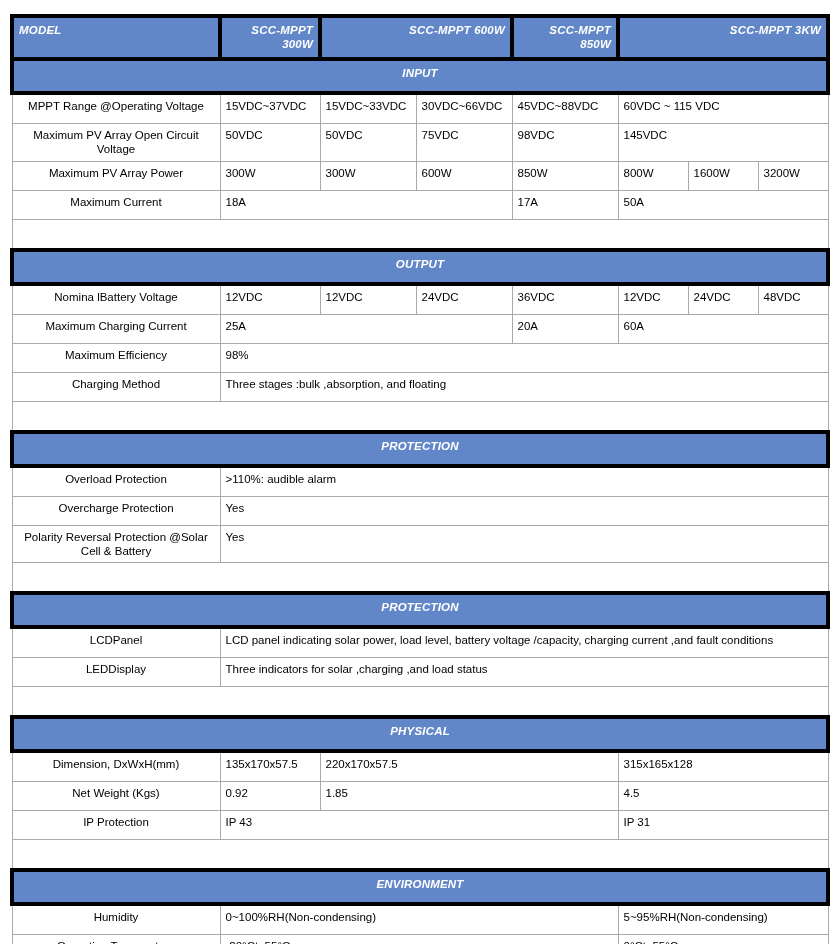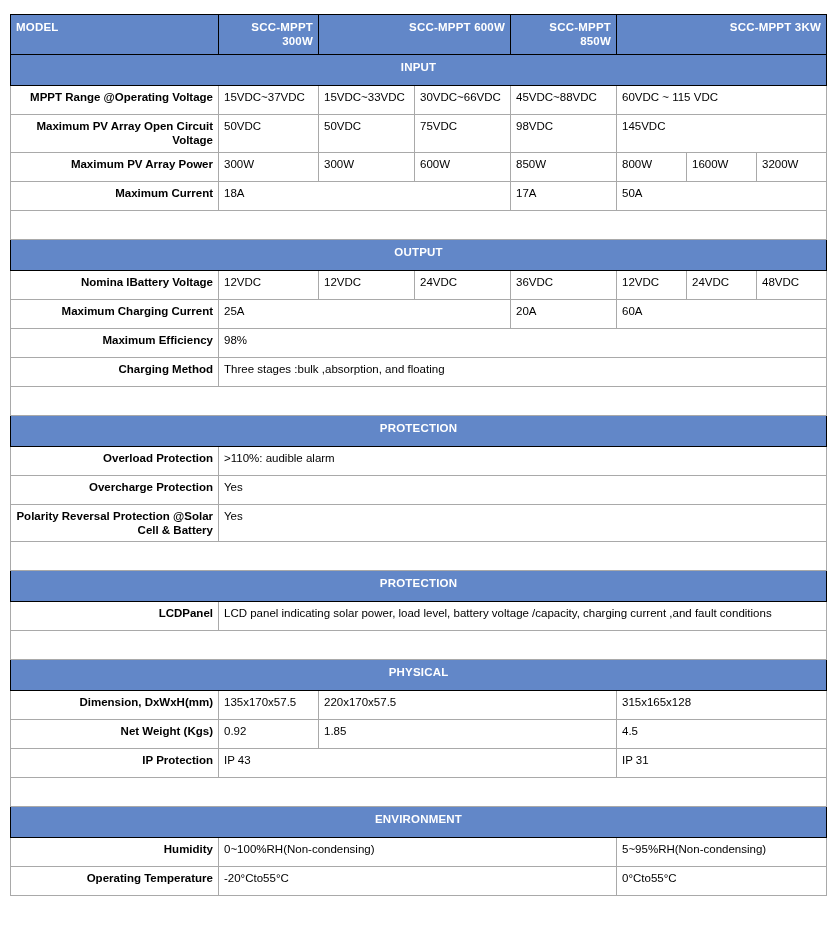--- a/index.html
+++ b/index.html
@@ -29,39 +29,39 @@
     padding: 4px 5px;
     vertical-align: top;
     line-height: 1.25;
     height: 20px;
   }
   
   tr.head-row td, tr.section-row td {
     background: #6287c8;
     color: #ffffff;
     font-weight: bold;
-    border: 1px solid #000000;
+    border: 4px solid #000000;
     letter-spacing: 0.2px;
+    font-style: italic;
   }
   tr.head-row td {
     text-align: right;
     padding-top: 5px;
     padding-bottom: 5px;
   }
   tr.head-row td.label-col {
     text-align: left;
   }
   tr.section-row td {
     text-align: center;
     padding-top: 5px;
     padding-bottom: 5px;
   }
   td.label-col {
-    text-align: right;
-    font-weight: bold;
+    text-align: center;
   }
   td.ctr {
     text-align: left;
   }
   td.tall {
     height: 36px;
   }
   td.vtall {
     height: 70px;
   }
@@ -188,20 +188,24 @@
           <td colspan="8"></td>
         </tr>
 
       <tr class="section-row">
         <td colspan="8">PROTECTION</td>
       </tr>
       <tr>
         <td class="label-col tall">LCDPanel</td>
         <td colspan="7" class="ctr">LCD panel indicating solar power, load level, battery voltage /capacity, charging current ,and fault conditions</td>
       </tr>
+      <tr>
+        <td class="label-col tall">LEDDisplay</td>
+        <td colspan="7" class="ctr">Three indicators for solar ,charging ,and load status</td>
+      </tr>
 
       <tr class="spacer-row">
           <td colspan="8"></td>
         </tr>
 
       <tr class="section-row">
         <td colspan="8">PHYSICAL</td>
       </tr>
       <tr>
         <td class="label-col tall">Dimension, DxWxH(mm)</td>

